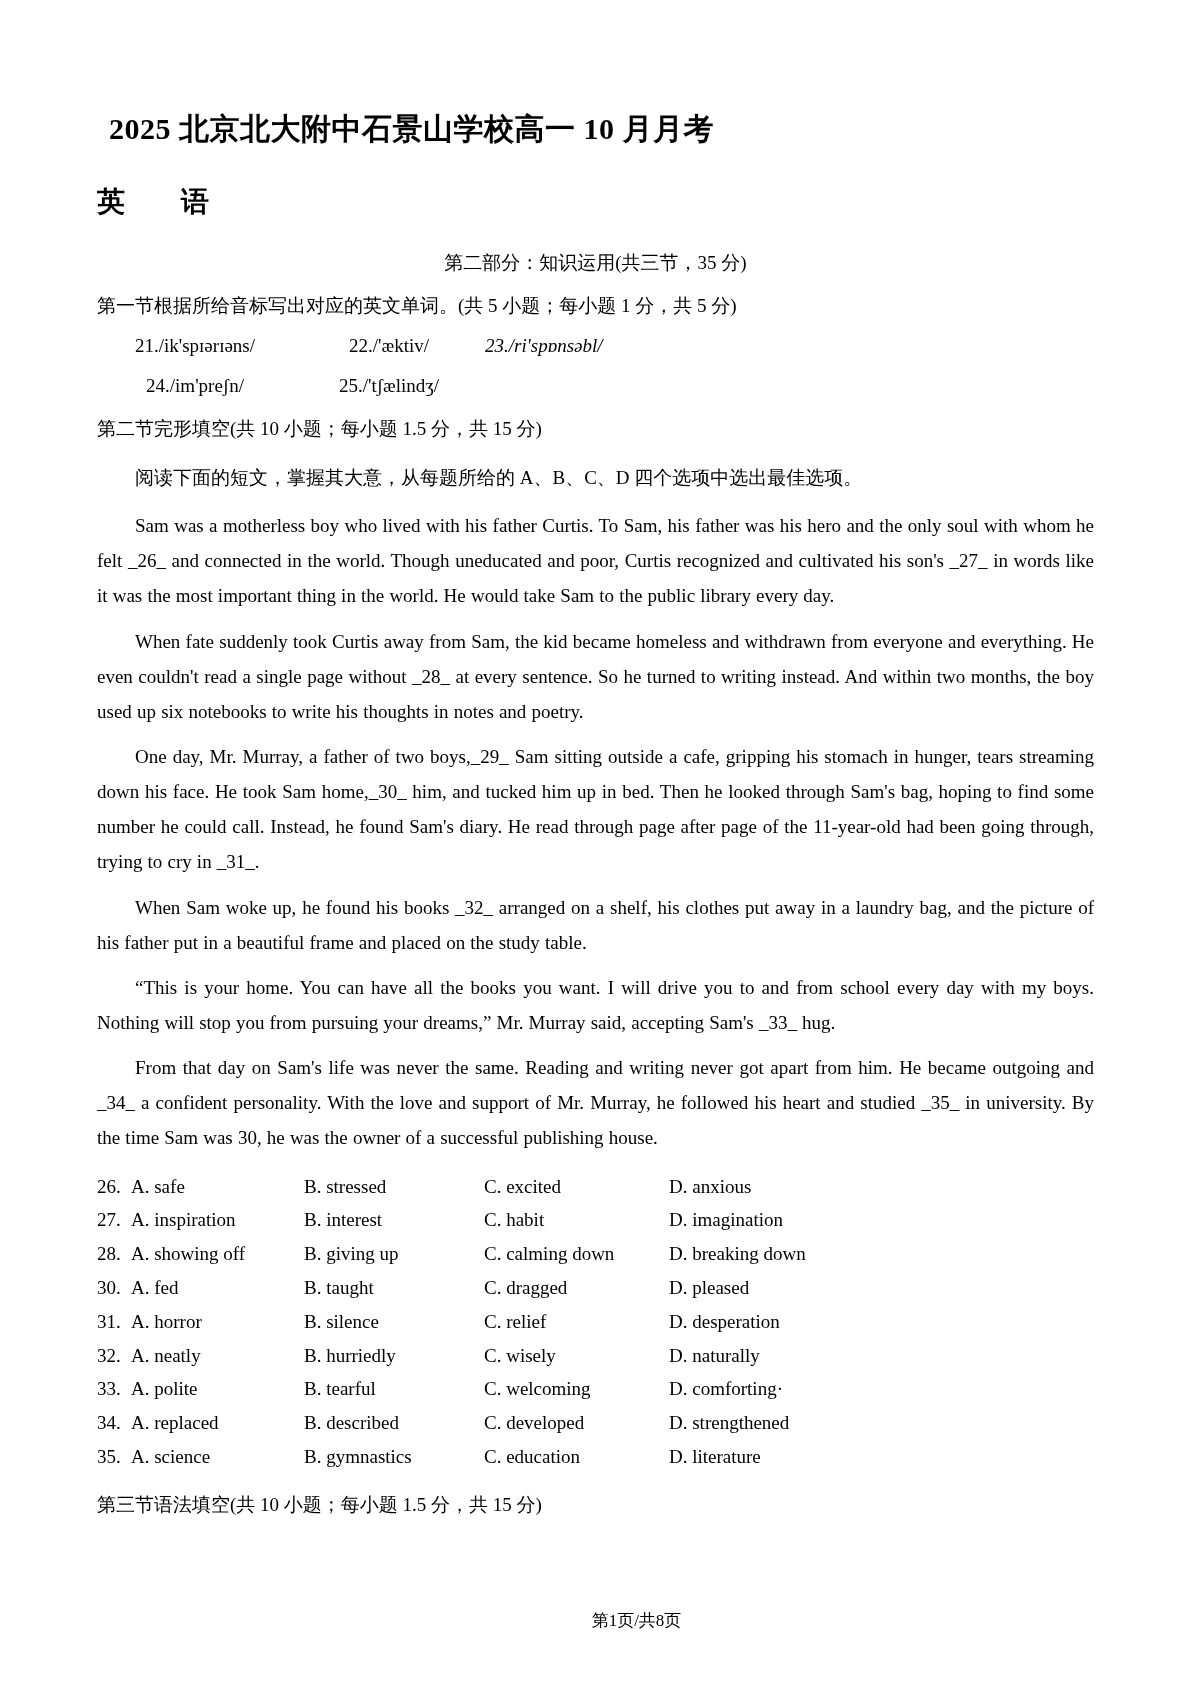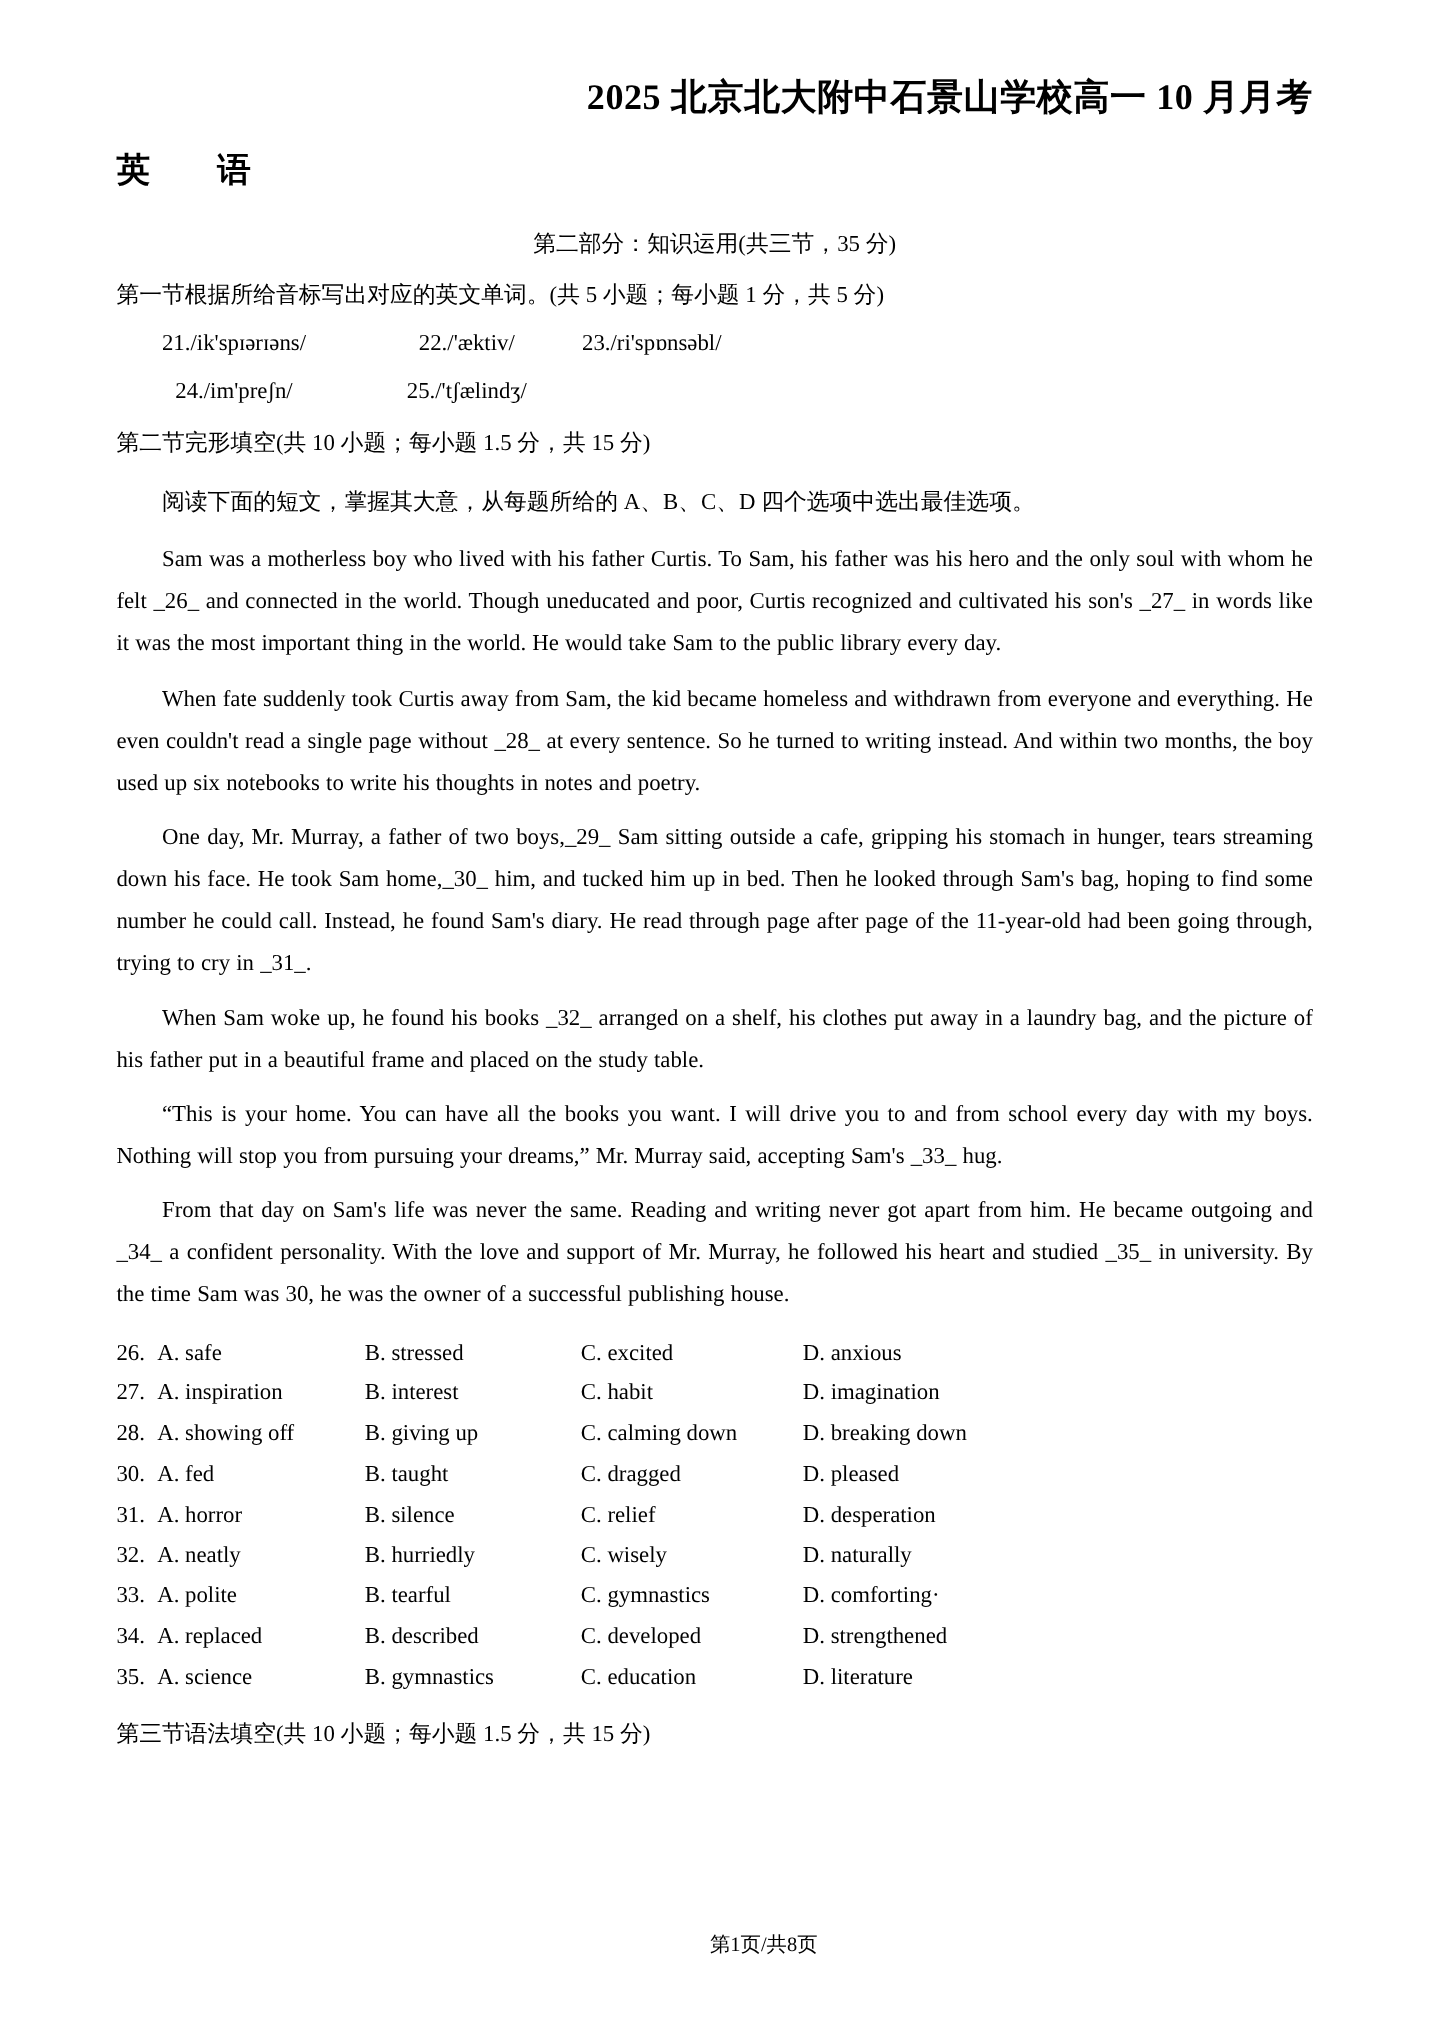--- a/index.html
+++ b/index.html
@@ -16,26 +16,26 @@
   }
   .page {
     position: absolute;
     left: 0; top: 0;
     width: 1191px;
     height: 1684px;
     box-sizing: border-box;
     padding: 0 97px;
   }
   .doc-title {
-    text-align: right;
+    text-align: left;
     font-size: 30px;
     font-weight: bold;
     letter-spacing: 0.5px;
-    margin: 0;
-    padding-top: 64px;
+    margin: 12px;
+    padding-top: 99px;
     line-height: 1.2;
   }
   .doc-subtitle {
     text-align: left;
     font-size: 28px;
     font-weight: bold;
     margin: 0;
     padding-top: 26px;
     line-height: 1.2;
   }
@@ -57,21 +57,21 @@
     font-size: 19px;
     line-height: 1.55;
     padding-top: 10px;
     text-align: center;
   }
   .phonetic-item {
     white-space: nowrap;
   }
   .phonetic-item.p1 { width: 196px; }
   .phonetic-item.p2 { width: 192px; }
-  .phonetic-item.p3 { width: auto; }
+  .phonetic-item.p3 { width: auto; font-style: italic; }
   .instruction {
     font-size: 19px;
     margin: 0;
     padding-top: 18px;
     text-indent: 38px;
     line-height: 1.55;
   }
   .passage-para {
     font-size: 19px;
     margin: 0;
@@ -199,21 +199,21 @@
       <span class="opt-a">A. neatly</span>
       <span class="opt-b">B. hurriedly</span>
       <span class="opt-c">C. wisely</span>
       <span class="opt-d">D. naturally</span>
     </div>
 
     <div class="option-row">
       <span class="opt-num">33.</span>
       <span class="opt-a">A. polite</span>
       <span class="opt-b">B. tearful</span>
-      <span class="opt-c">C. gymnastics</span>
+      <span class="opt-c">C. welcoming</span>
       <span class="opt-d">D. comforting·</span>
     </div>
 
     <div class="option-row">
       <span class="opt-num">34.</span>
       <span class="opt-a">A. replaced</span>
       <span class="opt-b">B. described</span>
       <span class="opt-c">C. developed</span>
       <span class="opt-d">D. strengthened</span>
     </div>

